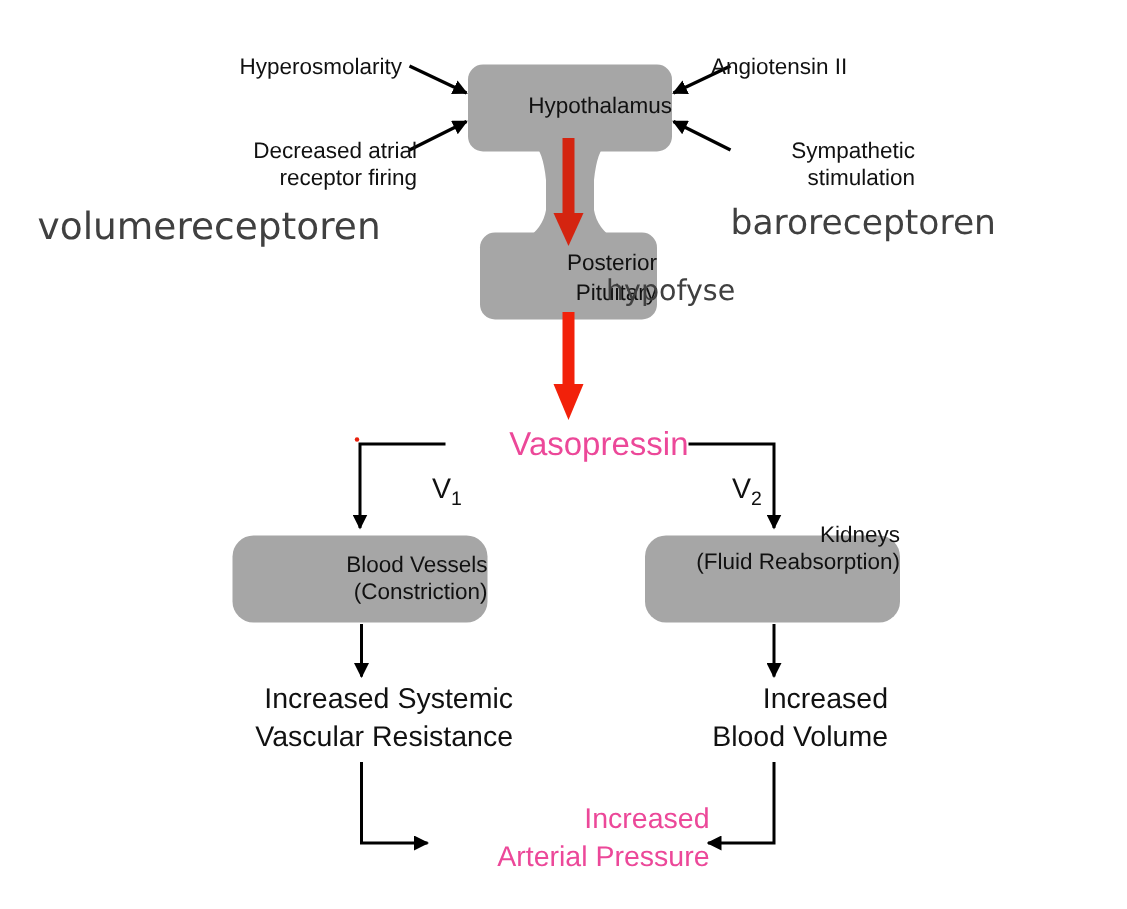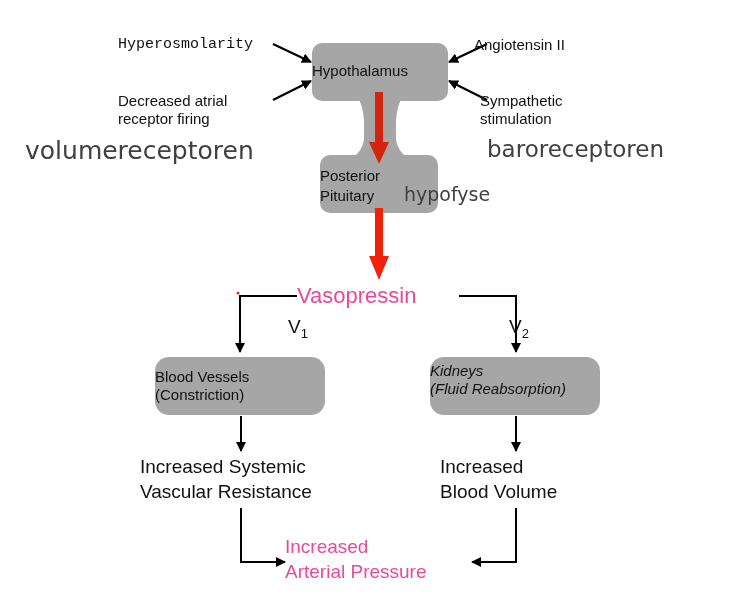--- a/index.html
+++ b/index.html
@@ -1,18 +1,18 @@
 <!DOCTYPE html>
 <html><head>
 <meta charset="utf-8">
 <style>
   html,body{margin:0;padding:0;background:#ffffff;}
   body{width:751px;height:606px;position:relative;overflow:hidden;font-family:"Liberation Sans",sans-serif;}
   svg{position:absolute;left:0;top:0;}
-  .lbl{position:absolute;font-family:"Liberation Sans",sans-serif;color:#111;text-align:left;line-height:1.2;white-space:nowrap;}
+  .lbl{position:absolute;font-family:"Liberation Sans",sans-serif;color:#111;text-align:right;line-height:1.2;white-space:nowrap;}
   .small{font-size:15px;}
   .big{font-size:19px;}
   .red{color:#ec4899;}
   .ann{position:absolute;font-family:"DejaVu Sans",sans-serif;font-size:24px;color:#404040;white-space:nowrap;}
 </style>
 </head>
 <body>
 
 <svg width="751" height="606">
   <defs>
@@ -45,39 +45,39 @@
   <path d="M459,296 L516,296 L516,352" fill="none" stroke="#000" stroke-width="2" marker-end="url(#ah)"></path>
   <circle cx="238" cy="293" r="1.5" fill="#e8200c"></circle>
 
   <line x1="241" y1="416" x2="241" y2="451" stroke="#000" stroke-width="2" marker-end="url(#ah)"></line>
   <line x1="516" y1="416" x2="516" y2="451" stroke="#000" stroke-width="2" marker-end="url(#ah)"></line>
 
   <path d="M241,508 L241,562 L285,562" fill="none" stroke="#000" stroke-width="2" marker-end="url(#ah)"></path>
   <path d="M516,508 L516,562 L472,562" fill="none" stroke="#000" stroke-width="2" marker-end="url(#ah)"></path>
 </svg>
 
-<div class="lbl small" style="left:118px;top:36px;width:150px;font-family:Liberation Mono, monospace;">Hyperosmolarity</div>
+<div class="lbl small" style="left:118px;top:36px;width:150px;text-align:right;">Hyperosmolarity</div>
 <div class="lbl small" style="left:118px;top:92px;width:160px;white-space:pre-line;">Decreased atrial
 receptor firing</div>
 <div class="lbl small" style="left:474px;top:36px;text-align:left;">Angiotensin II</div>
 <div class="lbl small" style="left:480px;top:92px;width:130px;white-space:pre-line;">Sympathetic
 stimulation</div>
 
 <div class="lbl small" style="left:312px;top:62px;width:136px;">Hypothalamus</div>
 <div class="lbl small" style="left:320px;top:166px;width:118px;white-space:pre-line;line-height:1.3;">Posterior
 Pituitary</div>
 
 <div class="lbl red" style="left:297px;top:283px;width:162px;font-size:22px;">Vasopressin</div>
 
 <div class="lbl big" style="left:248px;top:316px;margin-left:40px;"><span>V</span><sub style="font-size:13px;">1</sub></div>
-<div class="lbl big" style="left:509px;top:316px;"><span>V</span><sub style="font-size:13px;">2</sub></div>
+<div class="lbl big" style="left:488px;top:316px;"><span>V</span><sub style="font-size:13px;">2</sub></div>
 
 <div class="lbl small" style="left:155px;top:368px;width:170px;white-space:pre-line;">Blood Vessels
 (Constriction)</div>
-<div class="lbl small" style="left:430px;top:362px;width:170px;white-space:pre-line;font-style:italic;">Kidneys
+<div class="lbl small" style="left:430px;top:348px;width:170px;white-space:pre-line;">Kidneys
 (Fluid Reabsorption)</div>
 
 <div class="lbl big" style="left:140px;top:455px;width:202px;white-space:pre-line;line-height:1.3;">Increased Systemic
 Vascular Resistance</div>
 <div class="lbl big" style="left:440px;top:455px;width:152px;white-space:pre-line;line-height:1.3;">Increased
 Blood Volume</div>
 
 <div class="lbl big red" style="left:285px;top:535px;width:188px;white-space:pre-line;line-height:1.3;">Increased
 Arterial Pressure</div>
 

